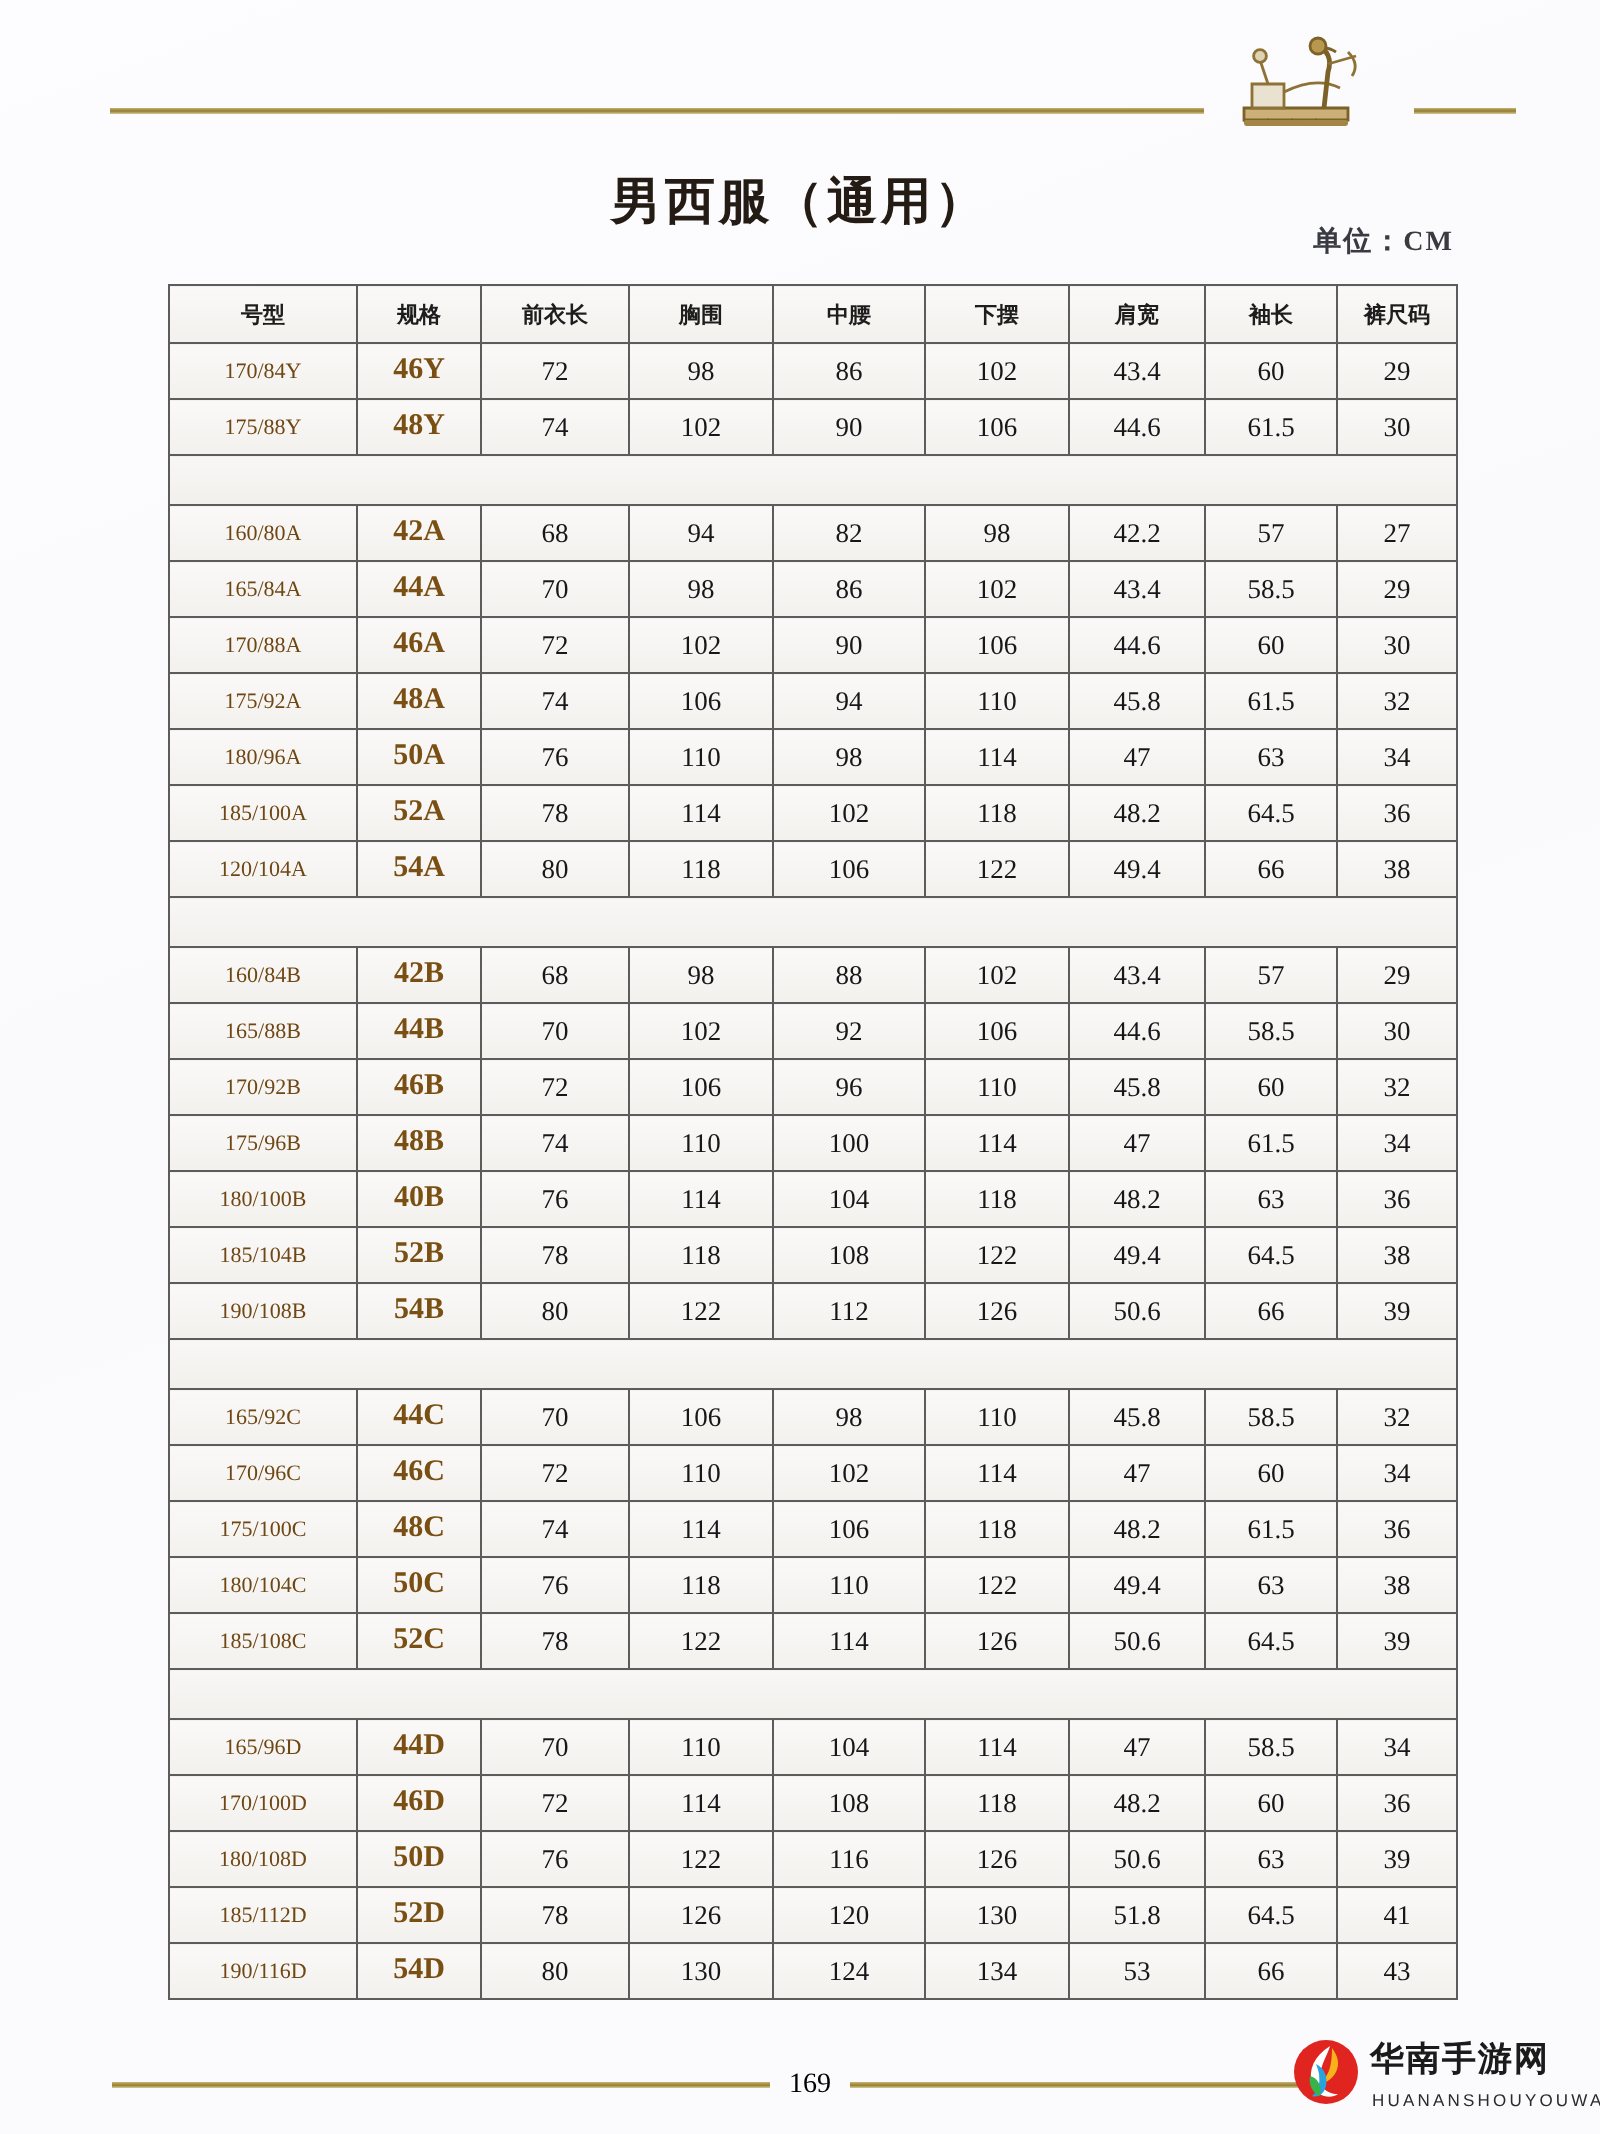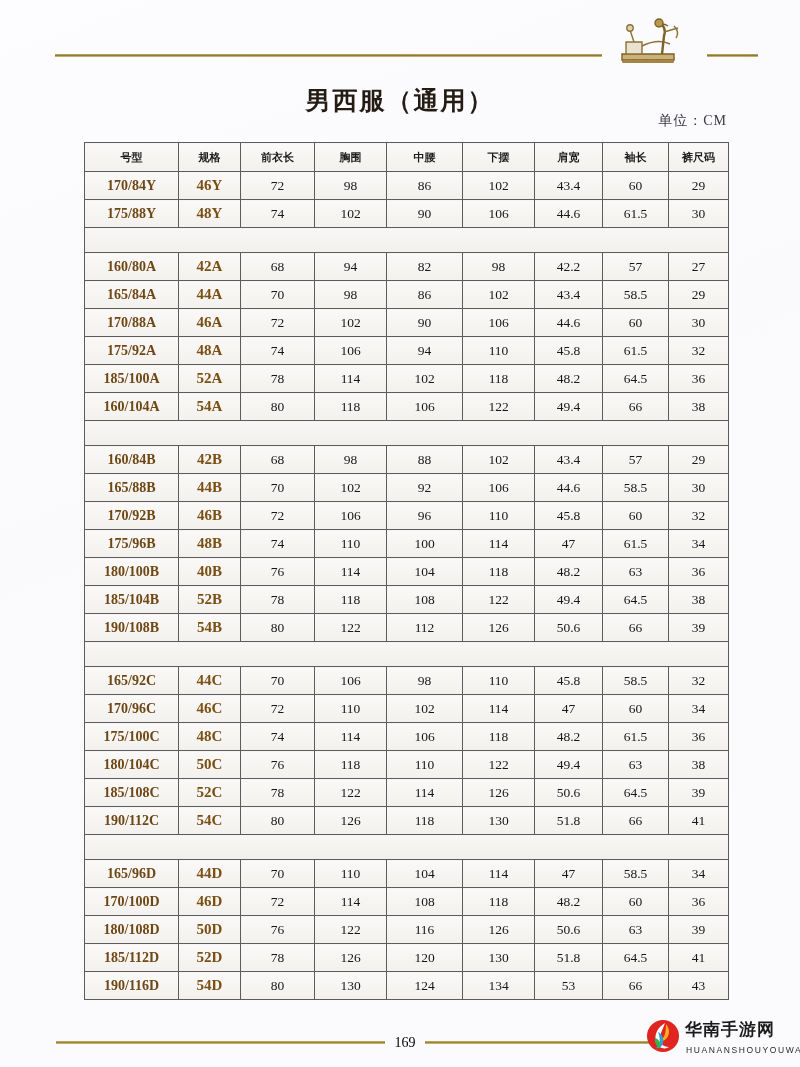--- a/index.html
+++ b/index.html
@@ -61,21 +61,21 @@
     font-weight: bold;
     font-size: 25px;
     letter-spacing: 2px;
     color: #241c14;
   }
   .unit {
     position: absolute;
     right: 73px;
     top: 112px;
     font-family: "Liberation Serif", "DejaVu Serif", serif;
-    font-weight: normal;
+    font-weight: bold;
     font-size: 14px;
     color: #3a3a42;
     letter-spacing: 1px;
   }
 
   
   .table-wrap {
     position: absolute;
     left: 84px;
     top: 142px;
@@ -99,22 +99,22 @@
   table.sizechart th {
     height: 28px;
     font-weight: bold;
     font-size: 11px;
     color: #1d1d1d;
     font-family: "Liberation Sans", "DejaVu Sans", sans-serif;
   }
   th.hl-brown { color: #8c5a12; }
   td.code {
     font-family: "Liberation Sans", "DejaVu Sans", sans-serif;
-    font-weight: bold;
-    font-size: 14px;
+    font-weight: normal;
+    font-size: 11px;
     color: #6f4715;
   }
   td.spec {
     font-family: "Liberation Sans", "DejaVu Sans", sans-serif;
     font-weight: bold;
     font-size: 15px;
     color: #7a4f13;
   }
   td.num {
     font-family: "Liberation Serif", "DejaVu Serif", serif;
@@ -331,32 +331,43 @@
             <td class="spec">48A</td>
             <td class="num">74</td>
             <td class="num">106</td>
             <td class="num">94</td>
             <td class="num">110</td>
             <td class="num">45.8</td>
             <td class="num">61.5</td>
             <td class="num">32</td>
           </tr>
           <tr>
+            <td class="code">180/96A</td>
+            <td class="spec">50A</td>
+            <td class="num">76</td>
+            <td class="num">110</td>
+            <td class="num">98</td>
+            <td class="num">114</td>
+            <td class="num">47</td>
+            <td class="num">63</td>
+            <td class="num">34</td>
+          </tr>
+          <tr>
             <td class="code">185/100A</td>
             <td class="spec">52A</td>
             <td class="num">78</td>
             <td class="num">114</td>
             <td class="num">102</td>
             <td class="num">118</td>
             <td class="num">48.2</td>
             <td class="num">64.5</td>
             <td class="num">36</td>
           </tr>
           <tr>
-            <td class="code">160/104A</td>
+            <td class="code">120/104A</td>
             <td class="spec">54A</td>
             <td class="num">80</td>
             <td class="num">118</td>
             <td class="num">106</td>
             <td class="num">122</td>
             <td class="num">49.4</td>
             <td class="num">66</td>
             <td class="num">38</td>
           </tr>
           <tr class="spacer">
@@ -489,31 +500,20 @@
           <tr>
             <td class="code">185/108C</td>
             <td class="spec">52C</td>
             <td class="num">78</td>
             <td class="num">122</td>
             <td class="num">114</td>
             <td class="num">126</td>
             <td class="num">50.6</td>
             <td class="num">64.5</td>
             <td class="num">39</td>
-          </tr>
-          <tr>
-            <td class="code">190/112C</td>
-            <td class="spec">54C</td>
-            <td class="num">80</td>
-            <td class="num">126</td>
-            <td class="num">118</td>
-            <td class="num">130</td>
-            <td class="num">51.8</td>
-            <td class="num">66</td>
-            <td class="num">41</td>
           </tr>
           <tr class="spacer">
             <td colspan="9"></td>
           </tr>
           <tr>
             <td class="code">165/96D</td>
             <td class="spec">44D</td>
             <td class="num">70</td>
             <td class="num">110</td>
             <td class="num">104</td>

